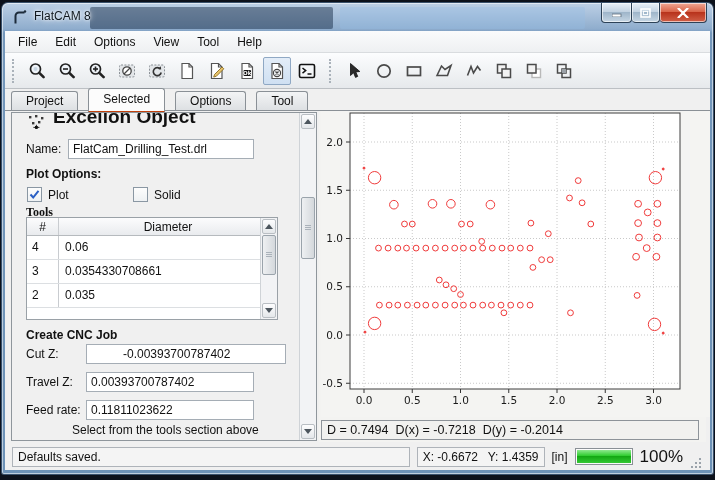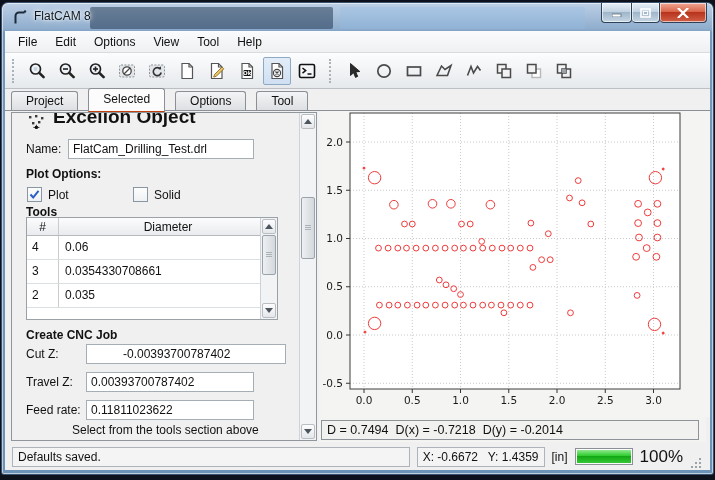--- a/index.html
+++ b/index.html
@@ -283,21 +283,21 @@
                     </svg>
                   </span>
                   <span>Plot</span>
                 </div>
                 <div class="cb" style="width:auto;">
                   <span class="box"></span>
                   <span>Solid</span>
                 </div>
               </div>
 
-            <div class="abs bold" style="left:13px;top:92px;">Tools</div>
+            <div class="abs bold" style="left:13px;top:92px;font-family:Liberation Serif, serif;">Tools</div>
 
             <div class="abs" id="tools-table">
                 <div class="hdr">
                   <div class="c-num">#</div>
                   <div class="c-dia">Diameter</div>
                 </div>
                 <div class="trow">
                   <div class="c-num">4</div>
                   <div class="c-dia">0.06</div>
                 </div>

